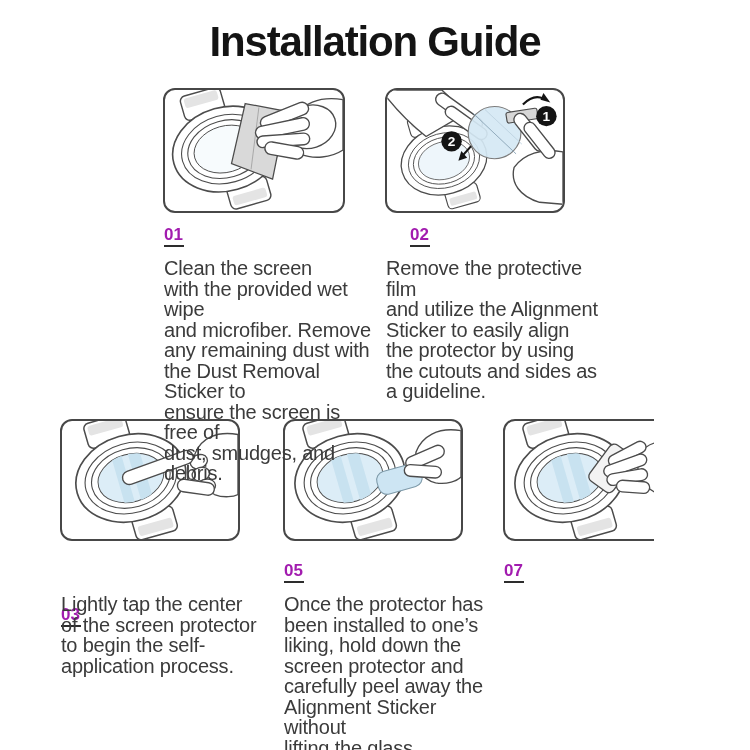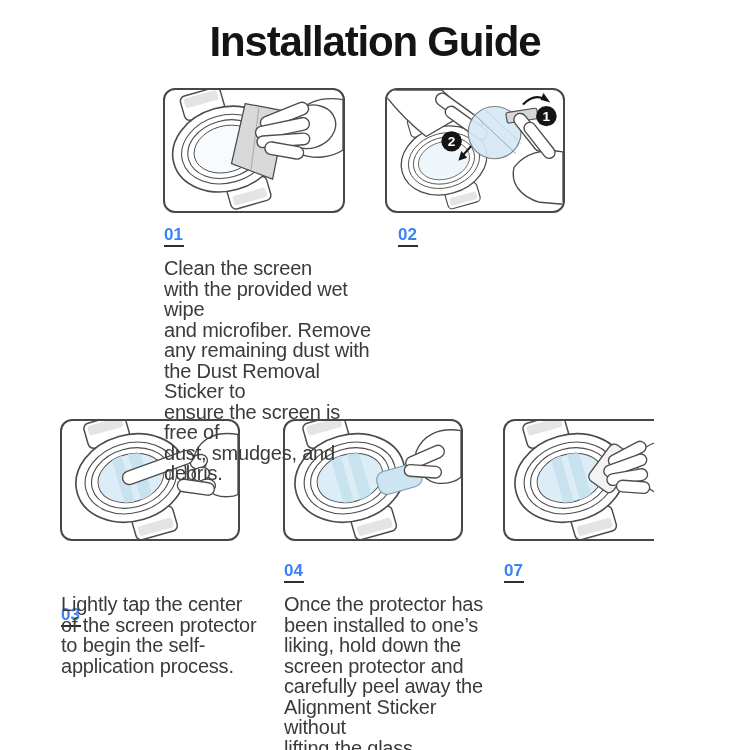--- a/index.html
+++ b/index.html
@@ -15,25 +15,25 @@
     position:absolute; box-sizing:border-box; border:2px solid #474747;
     border-radius:12px; background:#ffffff; overflow:hidden;
   }
   #illo1 { left:163px; top:88px;  width:182px; height:125px; }
   #illo2 { left:385px; top:88px;  width:180px; height:125px; }
   #illo3 { left:60px;  top:419px; width:180px; height:122px; }
   #illo4 { left:283px; top:419px; width:180px; height:122px; }
   #illo5 { left:503px; top:419px; width:180px; height:122px; }
   .illo svg { display:block; width:100%; height:100%; }
   .step-num {
-    position:absolute; font-size:17px; font-weight:700; color:#3b82f6;
+    position:absolute; font-size:17px; font-weight:700; color:#a21caf;
     border-bottom:2.5px solid #2d2d2d; padding:0 1px 2px 0; line-height:1;
   }
   #num1 { left:164px; top:226px; }
-  #num2 { left:398px; top:226px; }
+  #num2 { left:410px; top:226px; }
   #num3 { left:61px;  top:562px;margin-top:44px; }
   #num4 { left:284px; top:562px; }
   #num5 { left:504px; top:562px; }
   .step-text {
     position:absolute; width:212px; font-size:20px; line-height:20.5px;
     letter-spacing:-0.2px; color:#3b3b3b; white-space:pre-line;
   }
   #txt1 { left:164px; top:258px; }
   #txt2 { left:386px; top:258px; }
   #txt3 { left:61px;  top:594px; }
@@ -183,30 +183,36 @@
         <rect x="100" y="40" width="46" height="12" rx="6" transform="rotate(-20 123 46)"></rect>
         <rect x="104" y="52" width="42" height="12" rx="6" transform="rotate(-10 125 58)"></rect>
         <rect x="114" y="62" width="34" height="12" rx="6" transform="rotate(4 131 68)"></rect>
       </g>
     </svg>
   </div>
 
   <div class="step-num" id="num1">01</div>
   <div class="step-num" id="num2">02</div>
   <div class="step-num" id="num3">03</div>
-  <div class="step-num" id="num4">04</div>
+  <div class="step-num" id="num4">05</div>
   <div class="step-num" id="num5">07</div>
 
   <div class="step-text" id="txt1">Clean the screen
 with the provided wet wipe
 and microfiber. Remove
 any remaining dust with
 the Dust Removal Sticker to
 ensure the screen is free of
 dust, smudges, and debris.</div>
+  <div class="step-text" id="txt2">Remove the protective film
+and utilize the Alignment
+Sticker to easily align
+the protector by using
+the cutouts and sides as
+a guideline.</div>
   <div class="step-text" id="txt3">Lightly tap the center
 of the screen protector
 to begin the self-
 application process.</div>
   <div class="step-text" id="txt4">Once the protector has
 been installed to one’s
 liking, hold down the
 screen protector and
 carefully peel away the
 Alignment Sticker without

